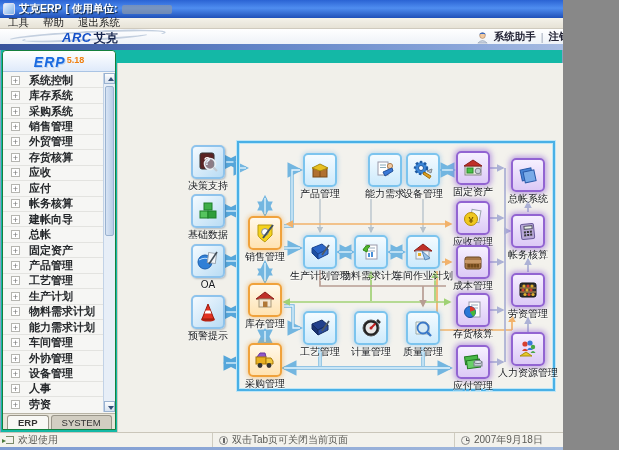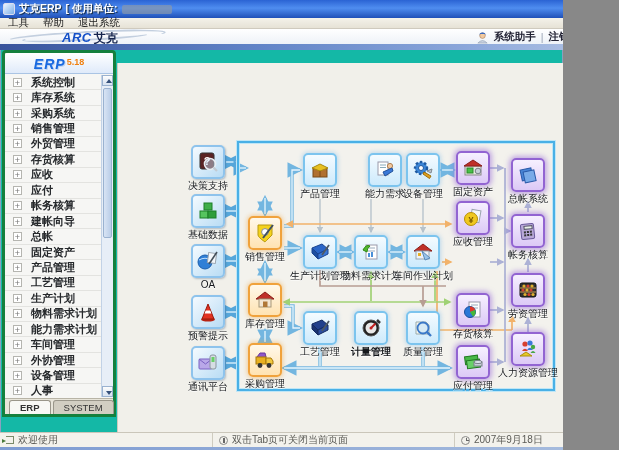--- a/index.html
+++ b/index.html
@@ -46,21 +46,21 @@
   .tabbar{position:absolute;left:0;top:50px;width:619px;height:13px;background:linear-gradient(180deg,#fbfbf9,#ecebe5);border-bottom:1px solid #c9c5b8;}
   .tab{position:absolute;left:128px;top:0;height:13px;padding:0 12px;font-size:10px;font-weight:bold;color:#14427e;
     background:linear-gradient(180deg,#ffffff,#d9e6f5);border:1px solid #7ba3d4;border-top:2px solid #3a7ad0;border-bottom:none;display:flex;align-items:center;}
   .tab-ctrls{position:absolute;right:6px;top:1px;display:flex;gap:6px;font-size:9px;color:#445;align-items:center;}
   .tab-ctrls span{cursor:pointer;}
 
   
   .contentbg{position:absolute;left:117px;top:63px;right:0;bottom:18px;background:#f1f0ea;border-left:1px solid #cfcabe;}
 
   
-  .sidebar{position:absolute;left:2px;top:50px;width:114px;bottom:33px;background:#f6f6f4;border:3px solid #15803d;border-radius:4px 4px 0 0;}
+  .sidebar{position:absolute;left:2px;top:50px;width:114px;bottom:20px;background:#f6f6f4;border:1px solid #15803d;border-radius:4px 4px 0 0;}
   .slogo{height:21px;border-bottom:1px solid #aac4e4;background:linear-gradient(180deg,#ffffff,#dfeafa);border-radius:4px 4px 0 0;display:flex;align-items:baseline;justify-content:center;padding-top:3px;}
   .slogo .erp{font-size:14px;font-weight:bold;font-style:italic;color:#1a6ae0;letter-spacing:1px;text-shadow:1px 1px 0 #bcd4f2;}
   .slogo .ver{font-size:9px;font-weight:bold;color:#f08010;margin-left:1px;position:relative;top:-4px;}
   .nav{position:absolute;left:0;right:0;top:22px;bottom:17px;overflow:hidden;}
   .sitem{height:15.45px;display:flex;align-items:center;border-bottom:1px solid #e3e3e0;padding-left:8px;cursor:pointer;}
   .plus{width:9px;height:9px;font-size:9px;line-height:8px;color:#777;border:1px solid #b5b5b0;background:#fff;text-align:center;margin-right:9px;flex:0 0 auto;}
   .slabel{font-size:11px;font-weight:bold;color:#26292c;white-space:nowrap;}
   .sbar{position:absolute;right:0;top:0;bottom:0;width:12px;background:#e7eef7;border-left:1px solid #c2d2e6;}
   .sbtn{position:absolute;left:0;width:11px;height:11px;background:linear-gradient(180deg,#fdfdfd,#d7e2f0);border:1px solid #9ab2d0;}
   .sbtn.up{top:0;} .sbtn.dn{bottom:0;}
@@ -386,31 +386,20 @@
       <div class="node" style="left: 163px; top: 295px;">
         <div class="tile ts-outer">
           <svg width="24" height="24" viewBox="0 0 24 24">
             <ellipse cx="12" cy="19.5" rx="7" ry="2" fill="#b82414"></ellipse>
             <path d="M12 4 L18 19 L6 19 Z" fill="#e23222" stroke="#991a0c"></path>
             <path d="M9.7 10.5 L14.3 10.5 L15.4 13.5 L8.6 13.5 Z" fill="#fff"></path>
           </svg>
         </div>
         <div class="nlabel">预警提示</div>
       </div>
-      <div class="node" style="left: 163px; top: 346px;">
-        <div class="tile ts-outer">
-          <svg width="24" height="24" viewBox="0 0 24 24">
-            <rect x="3" y="8" width="13" height="10" rx="1" fill="#b9a8e8" stroke="#7a62c2"></rect>
-            <path d="M3 8 L9.5 13 L16 8" fill="none" stroke="#7a62c2"></path>
-            <rect x="14" y="4" width="6" height="14" rx="2" fill="#d6dde4" stroke="#8a949e"></rect>
-            <rect x="15.5" y="6" width="3" height="5" fill="#68d068"></rect>
-          </svg>
-        </div>
-        <div class="nlabel">通讯平台</div>
-      </div>
       <div class="node" style="left: 220px; top: 216px;">
         <div class="tile ts-orange">
           <svg width="24" height="24" viewBox="0 0 24 24">
             <path d="M5 4 H19 V14 Q12 21 12 21 Q5 16 5 14 Z" fill="#f5d21c" stroke="#b89a10"></path>
             <circle cx="12" cy="11" r="3.4" fill="#fff" stroke="#888"></circle>
             <line x1="20" y1="4" x2="10" y2="17" stroke="#405060" stroke-width="2"></line>
           </svg>
         </div>
         <div class="nlabel">销售管理</div>
       </div>
@@ -486,21 +475,21 @@
             <rect x="7" y="5" width="11" height="14" fill="#fff" stroke="#99a"></rect>
             <line x1="9" y1="8" x2="16" y2="8" stroke="#9ab"></line>
             <line x1="9" y1="11" x2="16" y2="11" stroke="#9ab"></line>
             <rect x="9" y="13" width="2" height="4" fill="#4a90d8"></rect>
             <rect x="12" y="12" width="2" height="5" fill="#4a90d8"></rect>
             <path d="M4 10 Q7 4 11 6 Q8 8 8 12 Z" fill="#50b830" stroke="#2f8812"></path>
           </svg>
         </div>
         <div class="nlabel">物料需求计划</div>
       </div>
-      <div class="node" style="left: 326px; top: 311px; font-weight: bold;">
+      <div class="node" style="left: 326px; top: 311px;">
         <div class="tile ts-blue">
           <svg width="24" height="24" viewBox="0 0 24 24">
             <circle cx="12" cy="12" r="8" fill="#222" stroke="#555"></circle>
             <circle cx="12" cy="12" r="5.5" fill="#e8e8e8"></circle>
             <path d="M12 12 L16.5 7.5" stroke="#c02020" stroke-width="2"></path>
             <circle cx="12" cy="12" r="1.5" fill="#c02020"></circle>
             <path d="M18 4 L21 7" stroke="#333" stroke-width="2.5"></path>
           </svg>
         </div>
         <div class="nlabel">计量管理</div>
@@ -550,20 +539,34 @@
       </div>
       <div class="node" style="left: 428px; top: 201px;">
         <div class="tile ts-purple">
           <svg width="24" height="24" viewBox="0 0 24 24">
             <rect x="10" y="4" width="9" height="12" fill="#f4f7fa" stroke="#9aa4ae" transform="rotate(10 14 10)"></rect>
             <circle cx="10" cy="13" r="6.5" fill="#f0c820" stroke="#b89008"></circle>
             <text x="10" y="16.5" font-size="9" text-anchor="middle" fill="#7a5a00" font-weight="bold">¥</text>
           </svg>
         </div>
         <div class="nlabel">应收管理</div>
+      </div>
+      <div class="node" style="left: 428px; top: 245px;">
+        <div class="tile ts-purple">
+          <svg width="24" height="24" viewBox="0 0 24 24">
+            <rect x="4" y="7" width="16" height="12" rx="2" fill="#a87848" stroke="#6a4820"></rect>
+            <rect x="4" y="10" width="16" height="3" fill="#c89868"></rect>
+            <rect x="6" y="14" width="12" height="3.5" fill="#8a5a28"></rect>
+            <line x1="8" y1="14" x2="8" y2="17.5" stroke="#5a3a10"></line>
+            <line x1="11" y1="14" x2="11" y2="17.5" stroke="#5a3a10"></line>
+            <line x1="14" y1="14" x2="14" y2="17.5" stroke="#5a3a10"></line>
+            <line x1="17" y1="14" x2="17" y2="17.5" stroke="#5a3a10"></line>
+          </svg>
+        </div>
+        <div class="nlabel">成本管理</div>
       </div>
       <div class="node" style="left: 428px; top: 293px;">
         <div class="tile ts-purple">
           <svg width="24" height="24" viewBox="0 0 24 24">
             <rect x="8" y="4" width="11" height="15" fill="#fff" stroke="#99a"></rect>
             <line x1="10" y1="7" x2="17" y2="7" stroke="#9ab"></line>
             <line x1="10" y1="10" x2="17" y2="10" stroke="#9ab"></line>
             <circle cx="9" cy="14" r="5.5" fill="#2a78d8" stroke="#1a4e9a"></circle>
             <path d="M9 14 L9 8.5 A5.5 5.5 0 0 1 14.2 12 Z" fill="#e03828"></path>
             <path d="M9 14 L14.2 12 A5.5 5.5 0 0 1 12 18.6 Z" fill="#48b838"></path>

